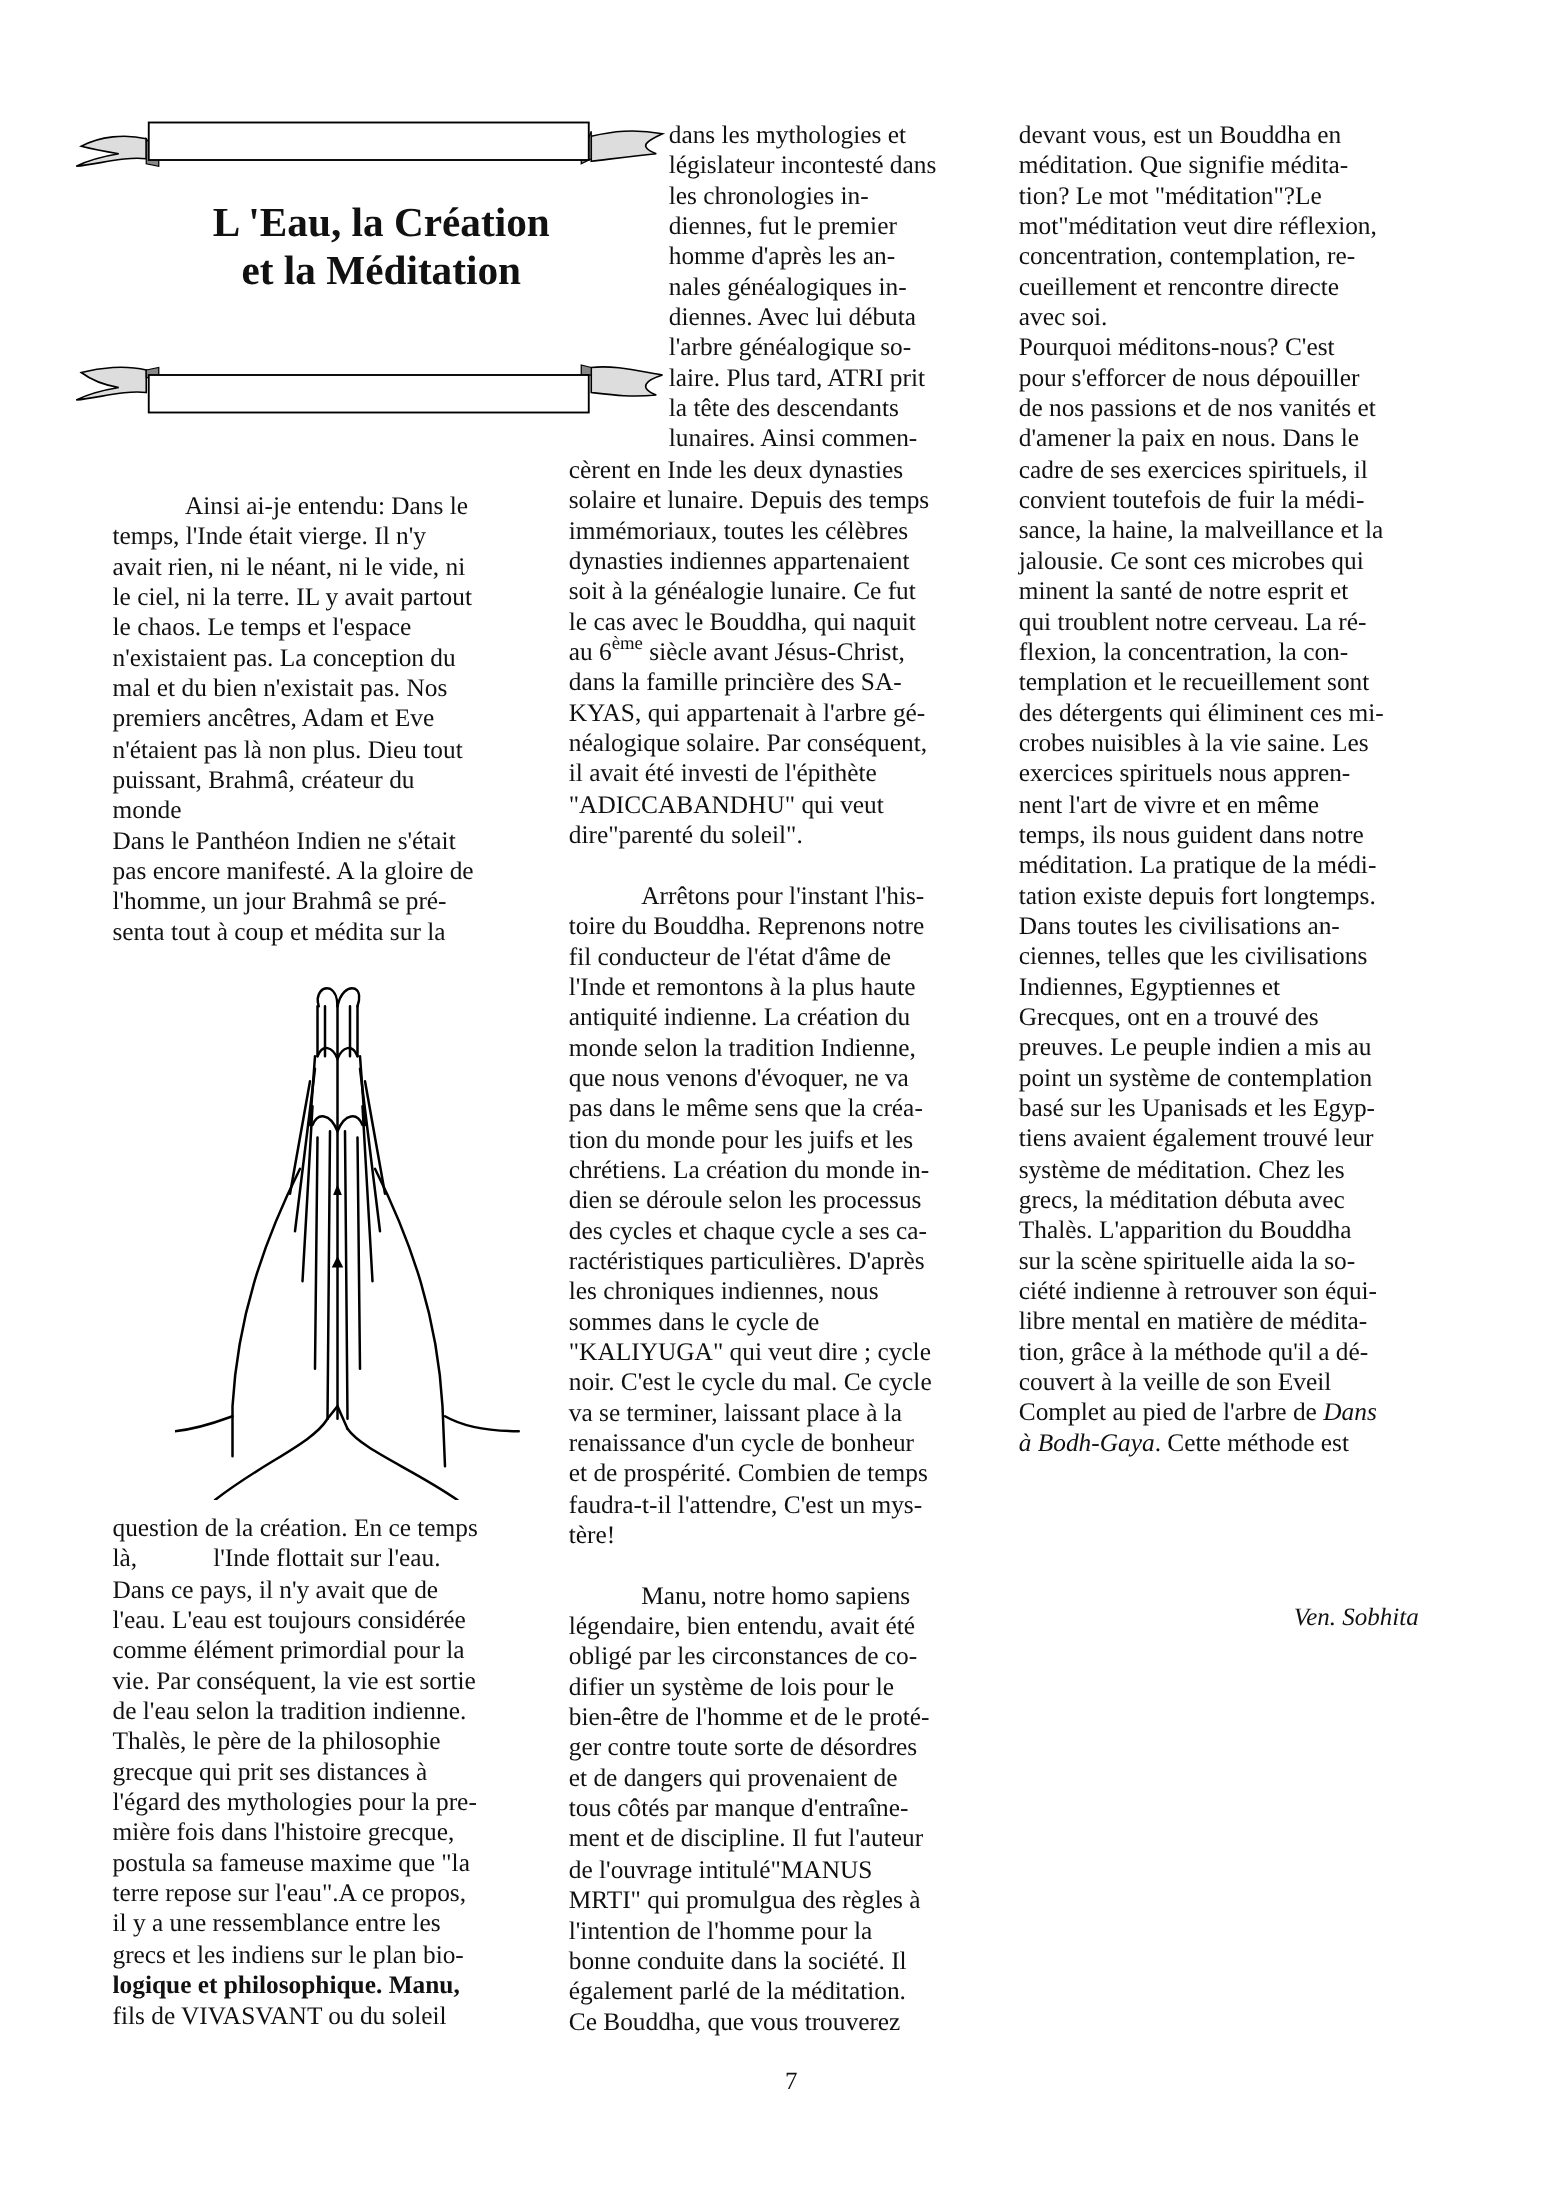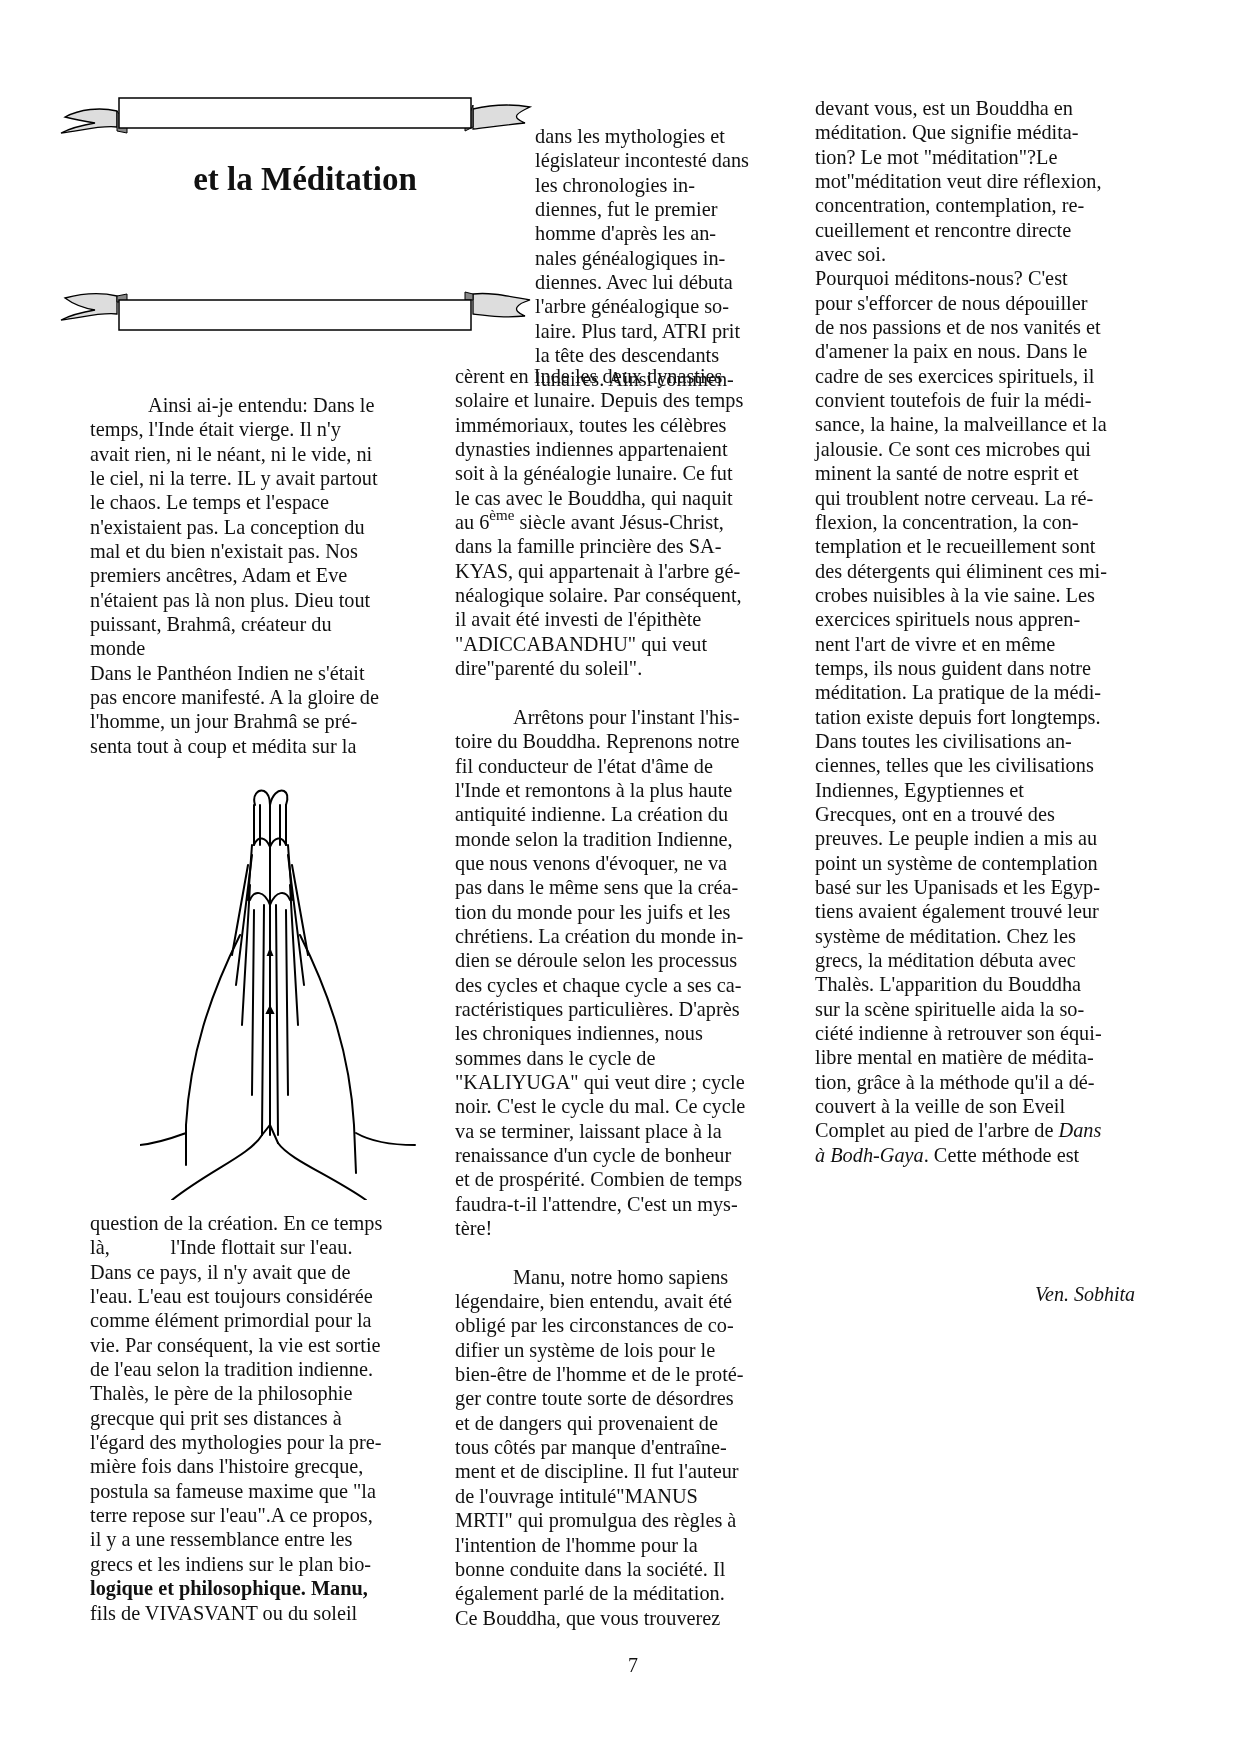--- a/index.html
+++ b/index.html
@@ -27,20 +27,21 @@
 
   <svg class="banner" style="left:55px; top:95px;" width="480" height="40" viewBox="0 0 480 40">
     <path d="M10,22 C25,14 45,12 62,16 L62,32 C45,30 25,36 6,38 C18,32 28,30 40,28 C28,26 18,24 10,22 Z" fill="#ddd" stroke="#000" stroke-width="1.3"></path>
     <path d="M418,14 C435,10 452,8 475,12 C462,18 455,22 470,28 C450,30 435,32 418,34 Z" fill="#ddd" stroke="#000" stroke-width="1.3"></path>
     <path d="M62,16 L62,36 L72,38 L72,30 Z" fill="#888" stroke="#000" stroke-width="1"></path>
     <path d="M418,10 L418,32 L410,36 L410,30 Z" fill="#888" stroke="#000" stroke-width="1"></path>
     <rect x="64" y="3" width="352" height="30" fill="#fff" stroke="#000" stroke-width="1.5"></rect>
   </svg>
 
   <div class="title">
+    <div>L 'Eau, la Création</div>
     <div>et la Méditation</div>
   </div>
 
   <svg class="banner" style="left:55px; top:290px;" width="480" height="45" viewBox="0 0 480 45">
     <path d="M10,8 C25,4 45,2 62,6 L62,24 C45,22 25,28 6,30 C18,24 28,22 40,20 C28,18 18,14 10,8 Z" fill="#ddd" stroke="#000" stroke-width="1.3"></path>
     <path d="M418,4 C435,2 452,6 475,10 C462,14 455,20 470,26 C450,28 435,26 418,24 Z" fill="#ddd" stroke="#000" stroke-width="1.3"></path>
     <path d="M62,6 L72,4 L72,12 L62,12 Z" fill="#888" stroke="#000" stroke-width="1"></path>
     <path d="M418,4 L410,2 L410,10 L418,10 Z" fill="#888" stroke="#000" stroke-width="1"></path>
     <rect x="64" y="10" width="352" height="30" fill="#fff" stroke="#000" stroke-width="1.5"></rect>
   </svg>
@@ -112,21 +113,21 @@
         <span class="line" style="white-space: pre;">mière fois dans l'histoire grecque,</span>
         <span class="line" style="white-space: pre;">postula sa fameuse maxime que "la</span>
         <span class="line" style="white-space: pre;">terre repose sur l'eau".A ce propos,</span>
         <span class="line" style="white-space: pre;">il y a une ressemblance entre les</span>
         <span class="line" style="white-space: pre;">grecs et les indiens sur le plan bio-</span>
         <span class="line" style="white-space: pre; font-weight: bold;">logique et philosophique. Manu,</span>
         <span class="line" style="white-space: pre;">fils de VIVASVANT ou du soleil</span>
       </p>
   </div>
 
-  <div class="col" style="left:535px; top:96px;margin-top:28px;">
+  <div class="col" style="left:535px; top:96px;">
     <p id="c2b1">
         <span class="line">dans les mythologies et</span>
         <span class="line">législateur incontesté dans</span>
         <span class="line">les chronologies in-</span>
         <span class="line">diennes, fut le premier</span>
         <span class="line">homme d'après les an-</span>
         <span class="line">nales généalogiques in-</span>
         <span class="line">diennes. Avec lui débuta</span>
         <span class="line">l'arbre généalogique so-</span>
         <span class="line">laire. Plus tard, ATRI prit</span>

